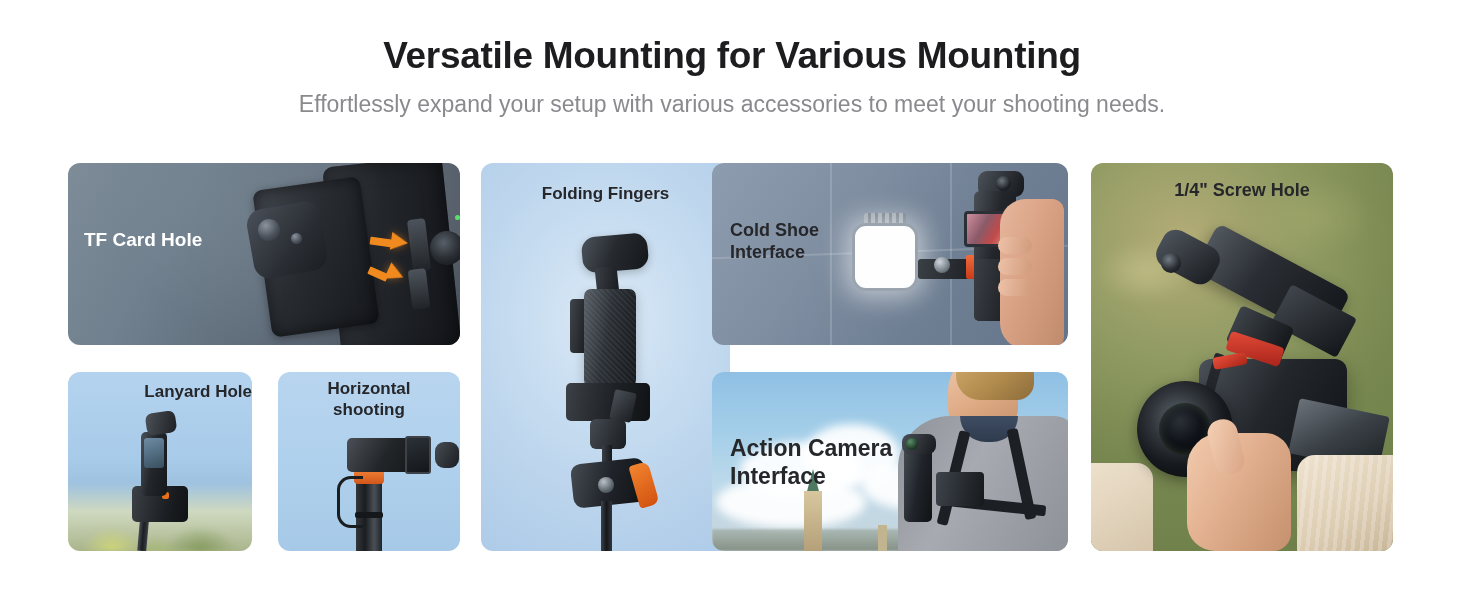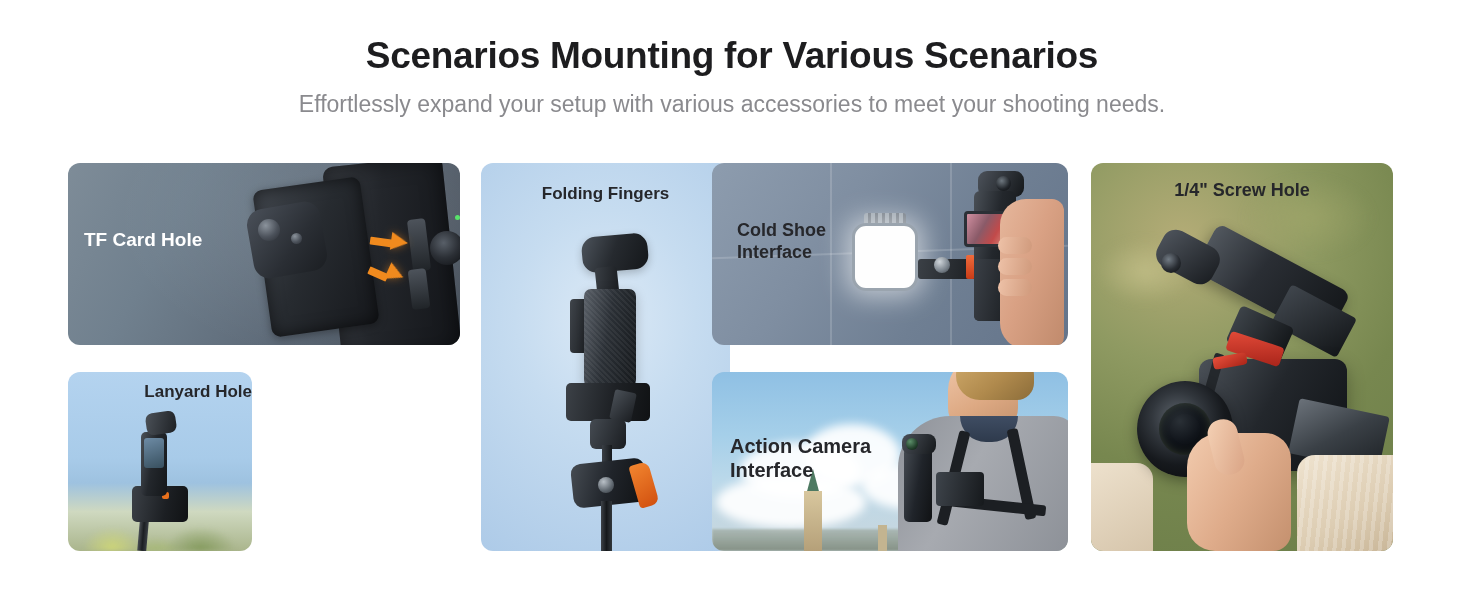--- a/index.html
+++ b/index.html
@@ -271,21 +271,21 @@
     position: absolute; left: 50%; margin-left: -5px; top: 338px; width: 11px; height: 50px;
     background: linear-gradient(90deg,#3d4248,#15181b,#32373c);
   }
 
   
   #card-cold-shoe-interface {
     left: 712px; top: 163px; width: 356px; height: 182px;
     background:
       linear-gradient(125deg, #8d9cae 0%, #7f8ea1 35%, #6f7f93 65%, #64748a 100%);
   }
-  #card-cold-shoe-interface .card-label { left: 18px; top: 57px; font-size: 18px; margin-left: 7px; }
+  #card-cold-shoe-interface .card-label { left: 18px; top: 57px; font-size: 18px; }
   .cs-wallline {
     position: absolute; background: rgba(255,255,255,.16);
   }
   .cs-wallline.v1 { left: 118px; top: 0; width: 2px; height: 100%; }
   .cs-wallline.v2 { left: 238px; top: 0; width: 2px; height: 100%; }
   .cs-wallline.h1 { left: 0; top: 88px; width: 100%; height: 2px; transform: rotate(-2deg); }
   .cs-light {
     position: absolute; left: 140px; top: 60px; width: 66px; height: 68px;
     border-radius: 14px;
     background: #fefefe;
@@ -344,21 +344,21 @@
     position: absolute; left: 262px; top: 96px; width: 44px; height: 62px;
     border-radius: 5px; background: linear-gradient(100deg,#3b4047,#15181b);
     z-index: 2;
   }
 
   
   #card-action-camera-interface {
     left: 712px; top: 372px; width: 356px; height: 179px;
     background: linear-gradient(180deg, #8fc0e4 0%, #a5cfe9 35%, #bcd9ea 62%, #c9d6dc 100%);
   }
-  #card-action-camera-interface .card-label { left: 18px; top: 62px; font-size: 20px; z-index: 6; }
+  #card-action-camera-interface .card-label { left: 18px; top: 62px; font-size: 23px; z-index: 6; }
   .ac-cloud {
     position: absolute; border-radius: 50%; background: rgba(255,255,255,.92);
     filter: blur(5px);
   }
   .ac-cloud.c1 { left: 28px; top: 70px; width: 120px; height: 56px; }
   .ac-cloud.c2 { left: 92px; top: 52px; width: 96px; height: 62px; }
   .ac-cloud.c3 { left: 4px; top: 104px; width: 150px; height: 52px; }
   .ac-cloud.c4 { left: 150px; top: 90px; width: 110px; height: 48px; }
   .ac-tower {
     position: absolute; left: 92px; bottom: 0; width: 18px; height: 60px;
@@ -540,21 +540,21 @@
   }
   .sh-strap {
     position: absolute; left: 118px; top: 190px; width: 10px; height: 44px;
     background: #24282c; transform: rotate(16deg); z-index: 6; border-radius: 3px;
   }
 </style>
 </head>
 <body>
 
 <div class="header">
-  <div class="page-title">Scenarios Mounting for Various Scenarios</div>
+  <div class="page-title">Versatile Mounting for Various Mounting</div>
   <div class="page-subtitle">Effortlessly expand your setup with various accessories to meet your shooting needs.</div>
 </div>
 
 <div class="cards">
 
   <div class="card" id="card-tf-card-slot">
     <div class="tf-rig">
       <div class="tf-body"></div>
       <div class="tf-lens"></div>
       <div class="tf-led"></div>
@@ -576,20 +576,31 @@
     <div class="lan-foliage"></div>
     <div class="lan-pole"></div>
     <div class="lan-cage"></div>
     <div class="lan-orange"></div>
     <div class="lan-cam-body"></div>
     <div class="lan-screen"></div>
     <div class="lan-head"></div>
     <div class="card-label label-dark">Lanyard Hole</div>
   </div>
 
+  <div class="card" id="card-horizontal-shooting">
+    <div class="hz-pole"></div>
+    <div class="hz-band"></div>
+    <div class="hz-ring"></div>
+    <div class="hz-strap"></div>
+    <div class="hz-cam"></div>
+    <div class="hz-screen"></div>
+    <div class="hz-lens"></div>
+    <div class="card-label label-dark">Horizontal
+shooting</div>
+  </div>
 
   <div class="card" id="card-folding-fingers">
     <div class="ff-head"></div>
     <div class="ff-lens"></div>
     <div class="ff-neck"></div>
     <div class="ff-batt"></div>
     <div class="ff-body"></div>
     <div class="ff-cage"></div>
     <div class="ff-gopro"></div>
     <div class="ff-ball"></div>

